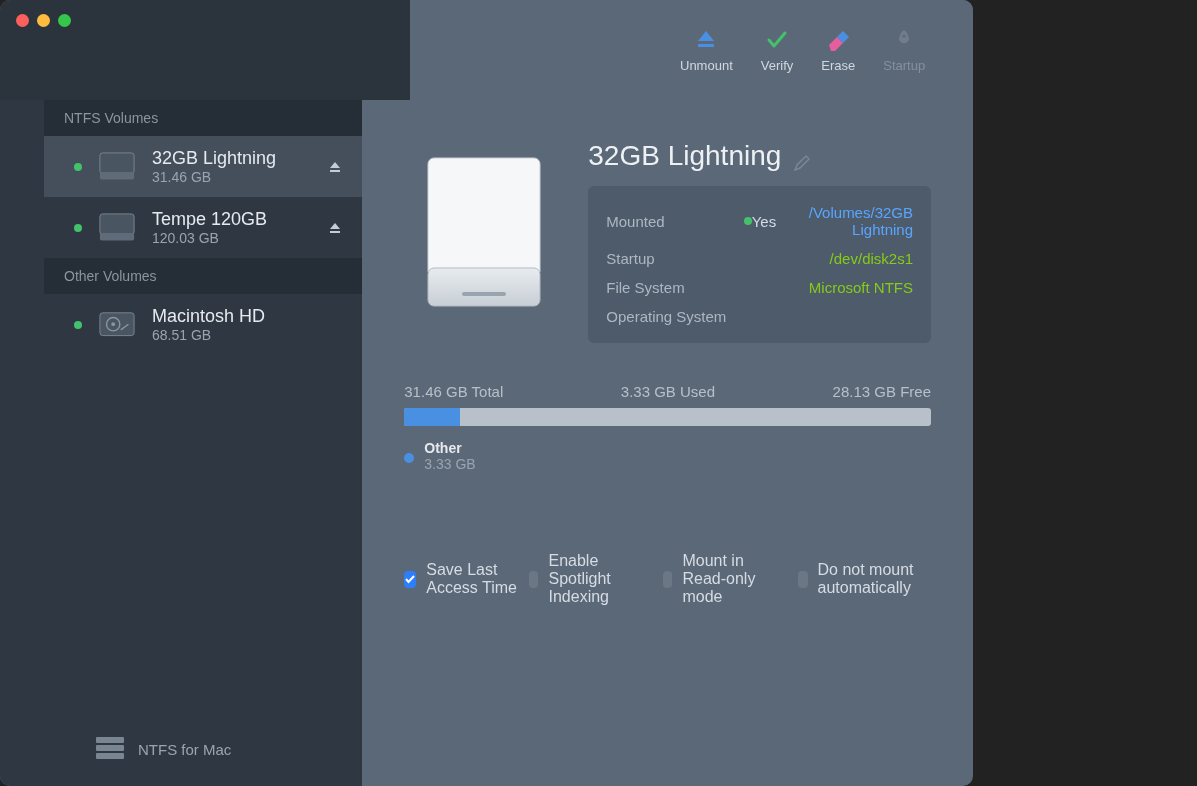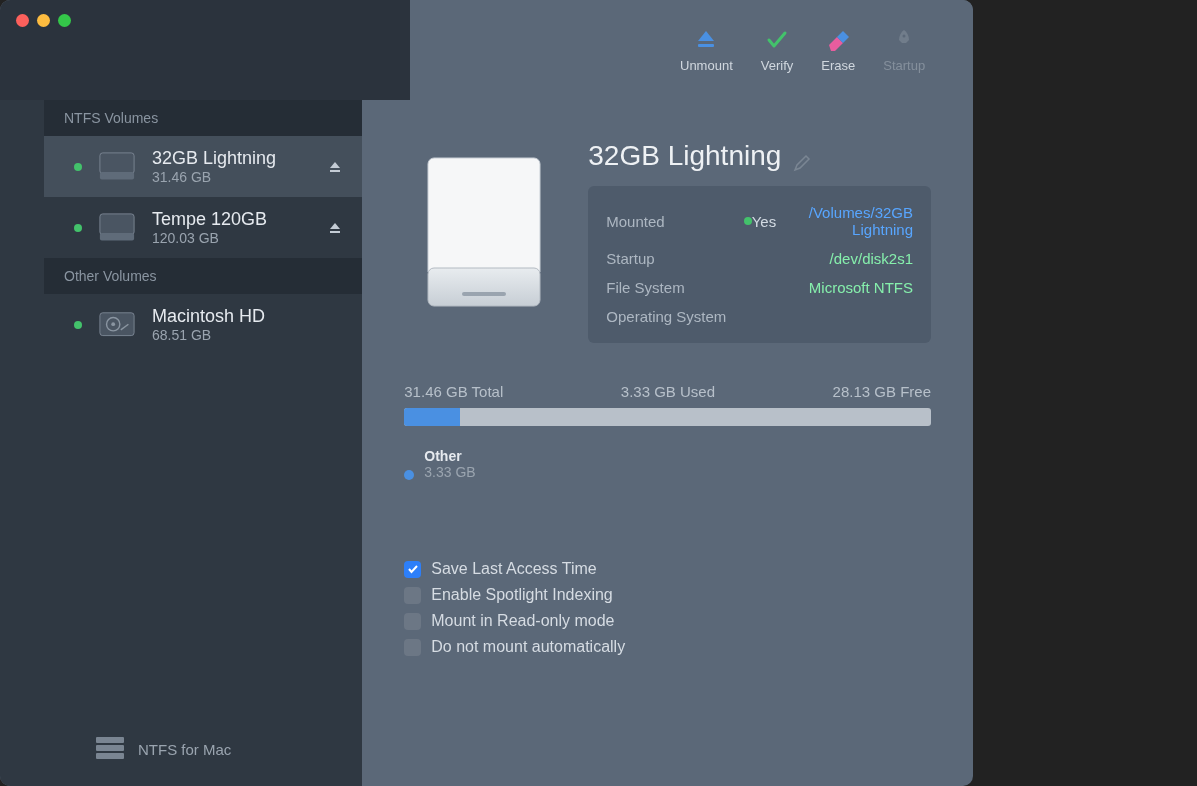--- a/index.html
+++ b/index.html
@@ -118,21 +118,21 @@
   }
   .info-row {
     display: flex;
     align-items: center;
     font-size: 15px;
     color: #adb7c2;
     padding: 6px 0;
   }
   .info-label { width: 170px; }
   .info-mid { flex: 1; display:flex; align-items:center; color: #d3dbe3; }
-  .info-val { color: #86efac; text-align: right; }
+  .info-val { color: #84cc16; text-align: right; }
   .info-val.link { color: #58a6ff; }
   .green-dot { width:8px; height:8px; border-radius:50%; background:#43c26b; }
 
   .stats {
     display: flex;
     justify-content: space-between;
     font-size: 15px;
     color: #b7c0ca;
     margin-top: 40px;
   }
@@ -140,30 +140,30 @@
     height: 18px;
     background: #b8c0c9;
     border-radius: 3px;
     margin-top: 8px;
     position: relative;
     overflow: hidden;
   }
   .usage-fill { height: 100%; background: #4a90e2; }
   .legend {
     display: flex;
-    align-items: flex-end;
+    align-items: center;
     gap: 10px;
-    margin-top: 22px;
+    margin-top: 14px;
     font-size: 14px;
   }
   .legend-dot { width: 10px; height: 10px; border-radius: 50%; background:#4a90e2; margin-top:4px; }
   .legend-name { color:#e6eaef; font-weight:600; }
   .legend-sub { color:#9aa4af; }
 
-  .options { margin-top: 80px; display:flex; flex-direction:column; gap:8px; }
+  .options { margin-top: 80px; display:flex; flex-direction:row; gap:8px; }
   .opt-row { display:flex; align-items:center; gap:10px; font-size:16px; color:#d6dce3; cursor:pointer; }
   .chk {
     width: 17px; height: 17px; border-radius: 4px;
     background: #6c7785; display:inline-flex; align-items:center; justify-content:center;
   }
   .chk.checked { background: #2d7ff9; }
   .chk svg { width:12px; height:12px; }
 </style>
 </head>
 <body>

